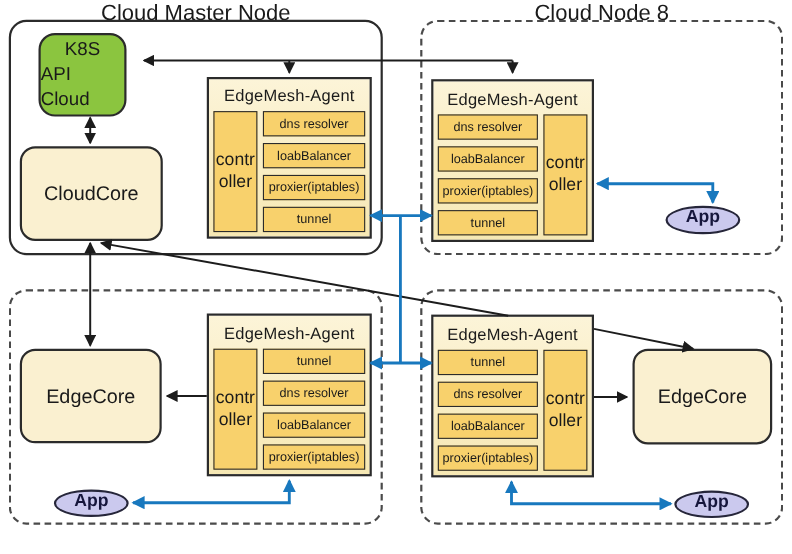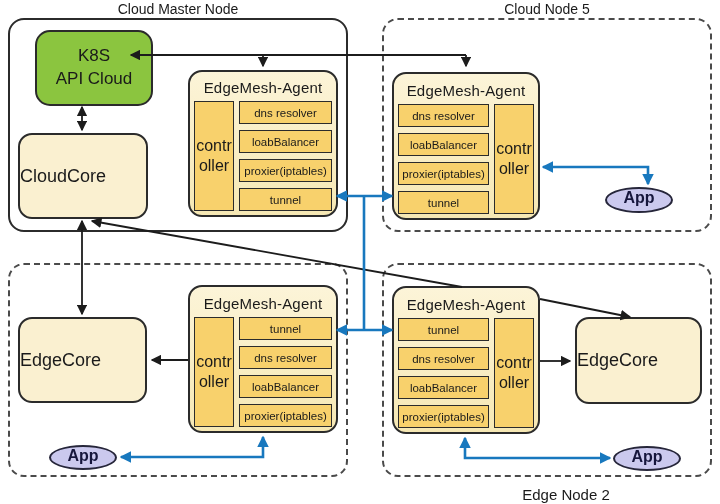--- a/index.html
+++ b/index.html
@@ -2,27 +2,27 @@
 <html><head>
 <meta charset="utf-8">
 <style>
   html,body{margin:0;padding:0;background:#fff;}
   #stage{position:relative;width:720px;height:504px;background:#ffffff;
          font-family:"Liberation Sans",sans-serif;color:#1a1a1a;overflow:hidden;}
   .abs{position:absolute;box-sizing:border-box;}
   .node-container{border-radius:16px;background:transparent;}
   .solid{border:2px solid #2b2b2b;}
   .dashed{border:2px dashed #4a4a4a;}
-  .node-title{font-size:14px;white-space:pre;transform:translateX(-50%);}
+  .node-title{font-size:20px;white-space:pre;transform:translateX(-50%);}
   .core-box{background:#FAF0D0;border:2px solid #2b2b2b;border-radius:14px;
-            display:flex;align-items:center;font-size:18px;}
+            display:flex;align-items:center;justify-content:center;font-size:18px;}
   .k8s-box{background:#8BC53F;border:2.5px solid #2b2b2b;border-radius:15px;
            display:flex;flex-direction:column;align-items:center;justify-content:center;
            font-size:17px;line-height:1.35;}
-  .agent{background:linear-gradient(#FCF4D8,#F6E8B4);border:2px solid #2b2b2b;border-radius:14px;
+  .agent{background:linear-gradient(#FCF4D8,#F6E8B4);border:2px solid #2b2b2b;border-radius:0;
          padding:4px;display:flex;flex-direction:column;}
   .agent-title{height:26px;display:flex;align-items:center;justify-content:center;
                font-size:15px;letter-spacing:.2px;}
   .agent-body{display:flex;gap:5px;flex:0 0 auto;margin-top:2px;}
   .agent-body.ctrl-right{flex-direction:row-reverse;}
   .controller{width:36px;background:#F8D16C;border:1.6px solid #2b2b2b;
               display:flex;align-items:center;justify-content:center;text-align:center;
               font-size:16px;line-height:1.25;word-break:break-all;padding:1px;}
   .rows{flex:1;display:flex;flex-direction:column;gap:6px;}
   .row{height:21px;background:#F8D16C;border:1.6px solid #2b2b2b;
@@ -32,31 +32,30 @@
        font-size:16px;font-weight:bold;color:#16163c;}
   .edge-label{font-size:15px;white-space:pre;transform:translateX(-50%);}
   svg.wires{position:absolute;left:0;top:0;pointer-events:none;}
 </style>
 </head>
 <body>
 
 <div id="stage">
 
   <div class="abs node-title" style="left:178px;top:1px;">Cloud Master Node</div>
-  <div class="abs node-title" style="left:547px;top:1px;">Cloud Node 5</div>
+  <div class="abs node-title" style="left:547px;top:1px;">Cloud Node 8</div>
 
   <div class="abs node-container solid" style="left:8px;top:18px;width:340px;height:214px;"></div>
   <div class="abs node-container dashed" style="left:382px;top:18px;width:330px;height:214px;"></div>
   <div class="abs node-container dashed" style="left:8px;top:263px;width:340px;height:214px;"></div>
   <div class="abs node-container dashed" style="left:382px;top:263px;width:330px;height:214px;"></div>
 
   <div class="abs edge-label" style="left:160px;top:486px;margin-top:48px;">Edge Node  1</div>
-  <div class="abs edge-label" style="left:566px;top:486px;">Edge Node 2</div>
 
-  <div class="abs k8s-box" style="left:35px;top:30px;width:118px;height:76px;">
+  <div class="abs k8s-box" style="left:35px;top:30px;width:80px;height:76px;">
     <div>K8S</div>
     <div>API Cloud</div>
   </div>
 
   <div class="abs core-box" style="left:18px;top:133px;width:130px;height:86px;">
     <span>CloudCore</span>
   </div>
   <div class="abs core-box" style="left:18px;top:317px;width:129px;height:86px;">
     <span>EdgeCore</span>
   </div>

